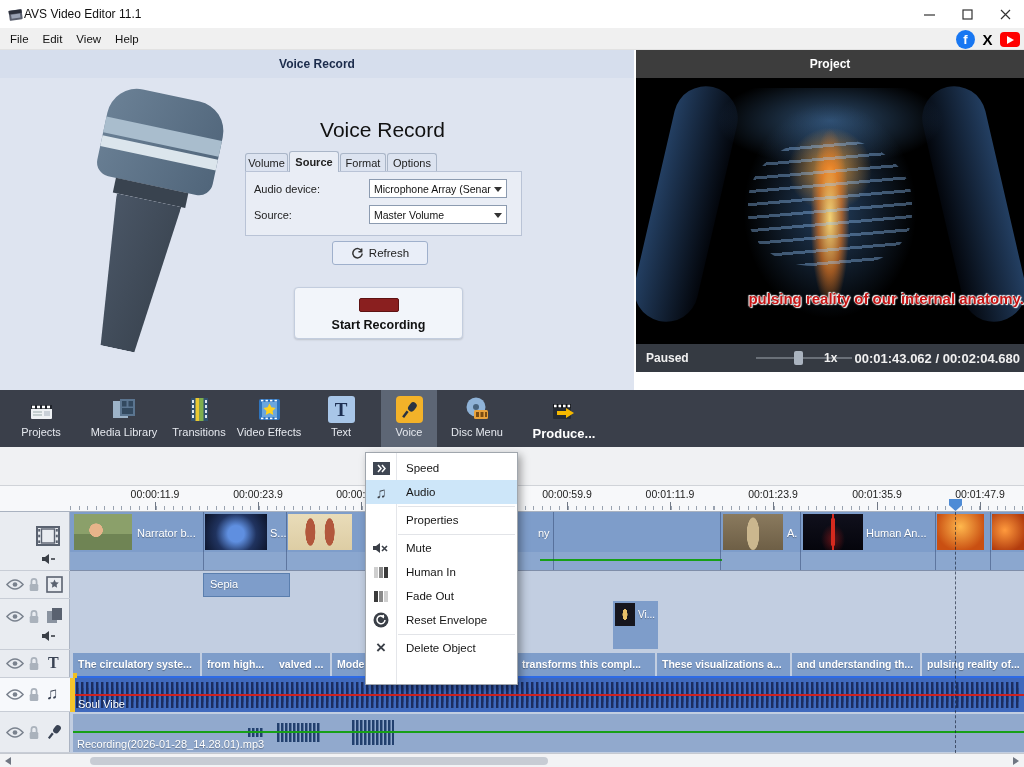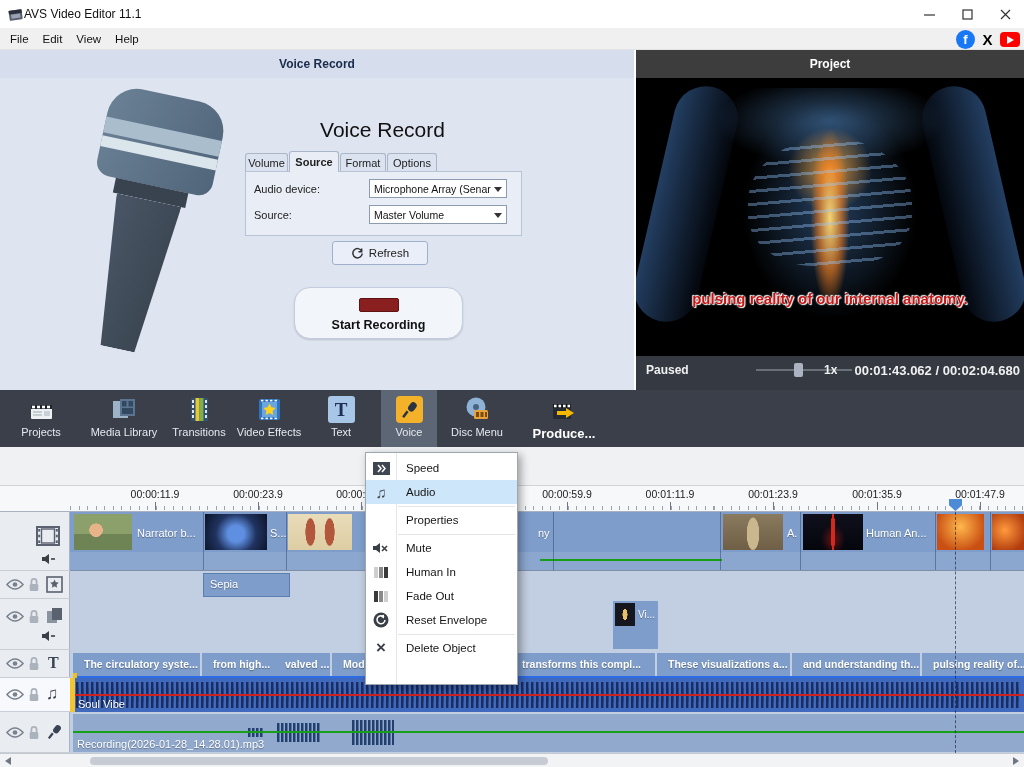--- a/index.html
+++ b/index.html
@@ -19,21 +19,21 @@
   .lpanel{position:absolute;left:0;top:50px;width:634px;height:340px;background:#dee4f0}
   .lpanel-header{position:absolute;left:0;top:0;width:100%;height:28px;background:#d6deed;display:flex;align-items:center;justify-content:center;font-size:12px;font-weight:bold;color:#1b2b4b}
   .vr-heading{position:absolute;left:245px;top:68px;width:275px;text-align:center;font-size:21px;color:#111}
   .tab{position:absolute;top:103px;height:19px;background:#dce3f0;border:1px solid #aab6c8;border-bottom:none;font-size:11px;color:#222;display:flex;align-items:center;justify-content:center;border-radius:3px 3px 0 0}
   .tab.active{background:#e9edf5;font-weight:bold;height:21px;top:101px;z-index:2}
   .tabbox{position:absolute;left:245px;top:121px;width:277px;height:65px;background:#e9edf5;border:1px solid #b9c3d6}
   .fieldlabel{position:absolute;font-size:11px;color:#222}
   .dropdown{position:absolute;width:138px;height:19px;background:#fff;border:1px solid #8c9bb0;font-size:10.5px;color:#111;display:flex;align-items:center;padding:0 14px 0 4px;white-space:nowrap;overflow:hidden}
   .dd-caret{position:absolute;right:4px;top:7px;width:0;height:0;border-left:4px solid transparent;border-right:4px solid transparent;border-top:5px solid #333}
   .btn-refresh{position:absolute;left:332px;top:191px;width:96px;height:24px;background:#e9eef8;border:1px solid #9fb0cc;border-radius:3px;display:flex;align-items:center;justify-content:center;gap:5px;font-size:11.5px;color:#222}
-  .btn-record{position:absolute;left:294px;top:237px;width:169px;height:52px;background:#f2f5fa;border:1px solid #c3cdde;border-radius:16px;box-shadow:0 1px 2px rgba(0,0,0,.15)}
+  .btn-record{position:absolute;left:294px;top:237px;width:169px;height:52px;background:#f2f5fa;border:1px solid #c3cdde;border-radius:4px;box-shadow:0 1px 2px rgba(0,0,0,.15)}
   .rec-rect{position:absolute;left:64px;top:10px;width:40px;height:14px;background:#8a1f1f;border:1px solid #5e1212;border-radius:2px}
   .rec-label{position:absolute;left:0;top:30px;width:100%;text-align:center;font-size:12.5px;font-weight:bold;color:#111}
   
   .mic-wrap{position:absolute;left:55px;top:45px;width:200px;height:260px;transform:rotate(12deg)}
   .mic-head{position:absolute;left:30px;top:0;width:118px;height:92px;border-radius:30px 30px 14px 14px;background:linear-gradient(105deg,#6b8196,#50657a)}
   .mic-stripe1{position:absolute;left:0;top:34px;width:100%;height:16px;background:#a9bdcd}
   .mic-stripe2{position:absolute;left:0;top:53px;width:100%;height:11px;background:#dbe5ec}
   .mic-neck{position:absolute;left:52px;top:92px;width:74px;height:15px;background:#39434f}
   .mic-body{position:absolute;left:56px;top:107px;width:66px;height:152px;background:linear-gradient(100deg,#4a5666,#39434f);clip-path:polygon(0 0,100% 0,76% 100%,24% 100%)}
   
@@ -43,23 +43,23 @@
     background:
       radial-gradient(ellipse 26px 120px at 50% 48%, rgba(255,220,120,.95), rgba(255,130,30,.6) 45%, transparent 75%),
       radial-gradient(ellipse 60px 60px at 50% 30%, rgba(255,170,60,.8), transparent 70%),
       radial-gradient(ellipse 120px 150px at 50% 45%, rgba(80,140,210,.45), transparent 72%),
       radial-gradient(ellipse 150px 60px at 50% 12%, rgba(90,150,215,.5), transparent 75%)}
   .xr-ribs{position:absolute;left:112px;top:60px;width:164px;height:128px;border-radius:50% 50% 40% 40%;
     background:repeating-linear-gradient(175deg, rgba(150,200,255,.38) 0 3px, transparent 3px 13px);filter:blur(.6px)}
   .xr-arm{position:absolute;top:6px;width:64px;height:240px;border-radius:34px;background:linear-gradient(90deg,rgba(70,125,195,.5),rgba(20,40,80,.15))}
   .xr-arm.left{left:18px;transform:rotate(13deg)}
   .xr-arm.right{right:18px;transform:rotate(-13deg) scaleX(-1)}
-  .caption{position:absolute;left:0;top:212px;width:100%;text-align:center;font-size:15px;font-weight:bold;color:#c41414;
+  .caption{position:absolute;left:0;top:212px;width:100%;text-align:right;font-size:15px;font-weight:bold;color:#c41414;
     text-shadow:0 0 1px #fff,0 0 2px #fff,1px 1px 1px #fff,-1px -1px 1px #fff}
-  .transport{position:absolute;left:636px;top:356px;width:388px;height:36px;background:#353a42}
+  .transport{position:absolute;left:636px;top:344px;width:388px;height:28px;background:#353a42}
   .transport .status{position:absolute;left:10px;top:7px;font-size:12px;font-weight:bold;color:#f0f0f0}
   .tslider-track{position:absolute;left:120px;top:13px;width:96px;height:2px;background:#6a7078}
   .tslider-handle{position:absolute;left:158px;top:7px;width:9px;height:14px;background:#aab3bf;border-radius:2px}
   .trate{position:absolute;left:188px;top:7px;font-size:12px;font-weight:bold;color:#f0f0f0}
   .ttime{position:absolute;right:4px;top:7px;font-size:13px;font-weight:bold;color:#f0f0f0;white-space:nowrap}
   
   .main-toolbar{position:absolute;left:0;top:390px;width:1024px;height:57px;background:#3a3f4a}
   .tbtn{position:absolute;top:0;height:57px;display:flex;flex-direction:column;align-items:center;justify-content:flex-start;padding-top:6px}
   .tbtn .lab{margin-top:3px;font-size:11px;color:#e5e8ee;white-space:nowrap}
   .tbtn.active{background:#5d6675}
@@ -79,21 +79,21 @@
   .hdrcol{position:absolute;left:0;top:0;width:70px;height:241px;background:#e9ecf1;border-right:1px solid #aab3c2}
   .hdr-row{position:absolute;left:0;width:70px;border-bottom:1px solid #c8cdd6}
   .hdr-row.sel{background:#f7f9fc}
   .hicon{position:absolute;display:flex;align-items:center;justify-content:center}
   .clipband{position:absolute;background:#7e9dca}
   .clip-label{position:absolute;font-size:11px;font-weight:normal;color:#fff;text-shadow:0 1px 1px rgba(0,0,0,.35);white-space:nowrap;overflow:hidden}
   .thumb{position:absolute;top:2px;height:36px}
   .vdiv{position:absolute;top:0;width:1px;height:58px;background:rgba(40,60,100,.45)}
   .greenline{position:absolute;height:2px;background:#17a017}
   .redline{position:absolute;height:2px;background:#cc2222}
-  .textclip{position:absolute;top:3px;height:23px;background:#7e9dca;overflow:hidden;white-space:nowrap;font-size:10.5px;font-weight:bold;color:#fff;text-shadow:0 1px 1px rgba(0,0,0,.35);padding:5px 0 0 11px}
+  .textclip{position:absolute;top:3px;height:23px;background:#7e9dca;overflow:hidden;white-space:nowrap;font-size:10.5px;font-weight:bold;color:#fff;text-shadow:0 1px 1px rgba(0,0,0,.35);padding:5px 0 0 5px}
   .wave{position:absolute;background:repeating-linear-gradient(90deg,#1b2d60 0 2px,rgba(27,45,96,.45) 2px 3px,transparent 3px 5px)}
   .wave2{position:absolute;background:repeating-linear-gradient(90deg,#22406e 0 2px,rgba(34,64,110,.5) 2px 3px,transparent 3px 4px)}
   
   .hscroll{position:absolute;left:0;top:753px;width:1024px;height:14px;background:#f2f3f5;border-top:1px solid #c5c9d0}
   .scroll-thumb{position:absolute;left:90px;top:3px;width:458px;height:8px;background:#c7ccd4;border-radius:4px}
   .scroll-arrow{position:absolute;top:2px;width:12px;height:10px;display:flex;align-items:center;justify-content:center}
   
   .ctxmenu{position:absolute;left:365px;top:452px;width:153px;height:233px;background:#fff;border:1px solid #a0a6ad;box-shadow:3px 3px 8px rgba(0,0,0,.35);z-index:50}
   .ctx-iconcol{position:absolute;left:30px;top:0;width:1px;height:100%;background:#e4e6ea}
   .ctx-item{position:relative;height:24px;display:flex;align-items:center}

